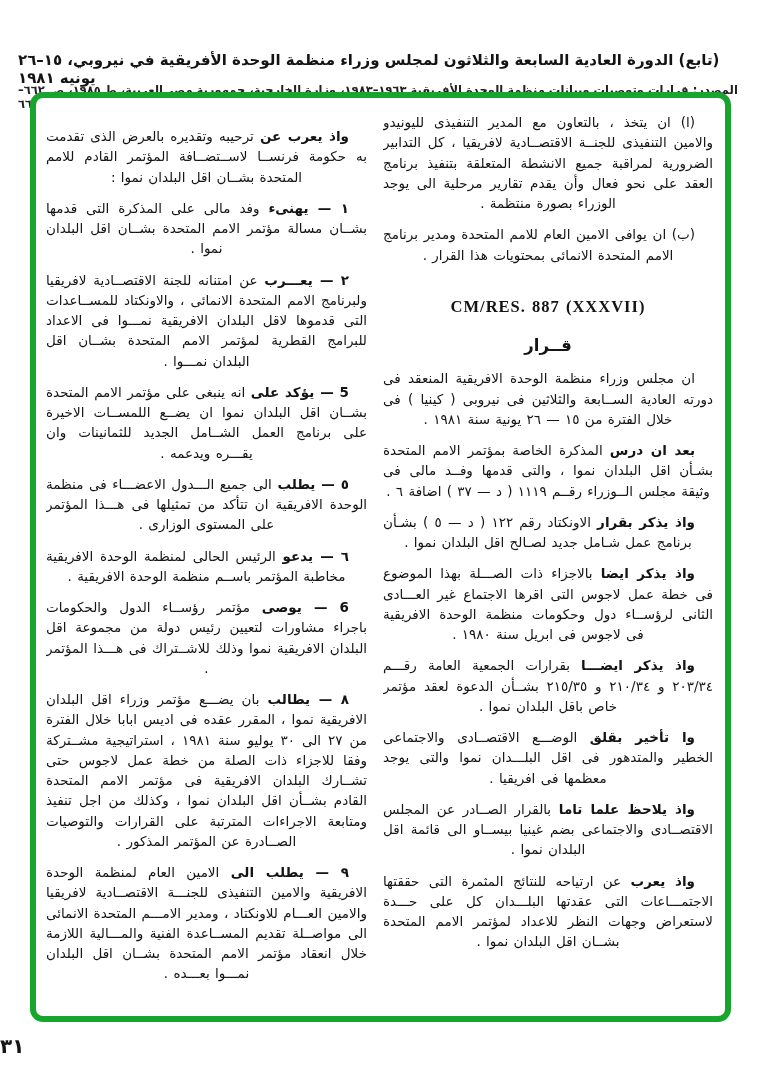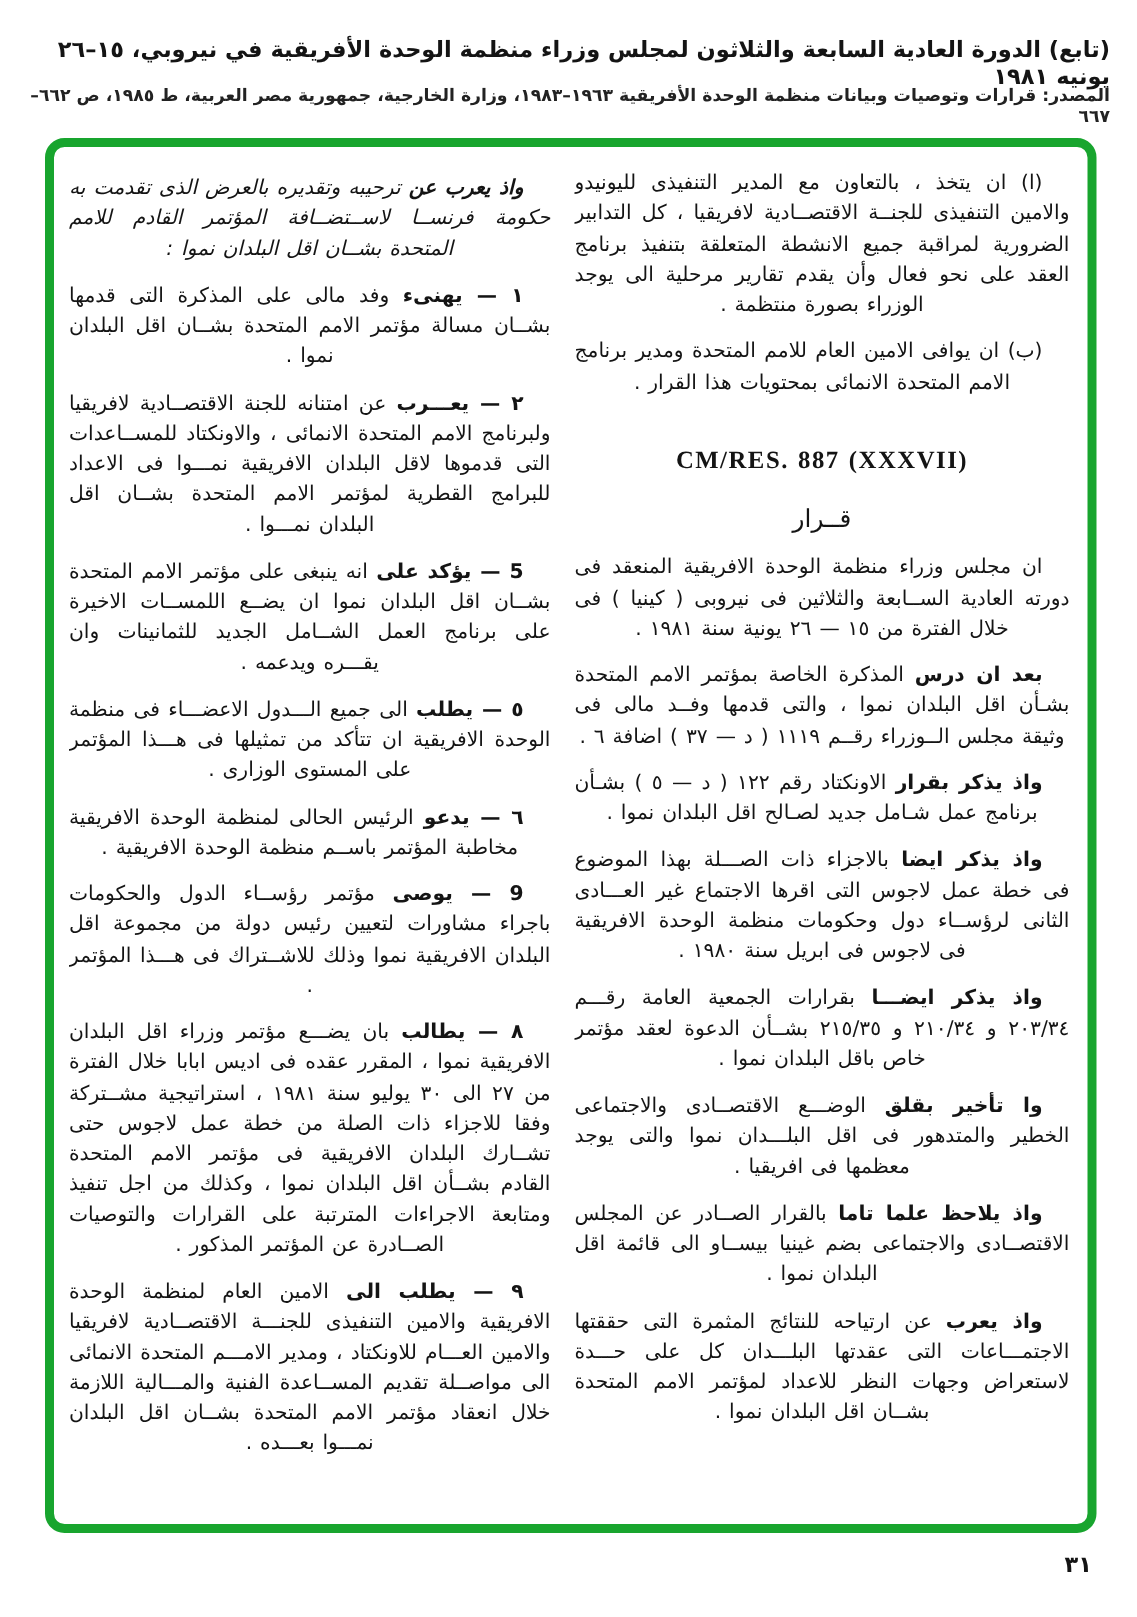--- a/index.html
+++ b/index.html
@@ -4,21 +4,21 @@
 <style>
   html,body{margin:0;padding:0;}
   body{
     width:758px;height:1078px;position:relative;
     background:#ffffff;color:#141414;
     font-family:"DejaVu Sans",sans-serif;
     overflow:hidden;
   }
   
   .hdr{
-    position:absolute;left:18px;right:18px;direction:rtl;text-align:right;
+    position:absolute;left:18px;right:18px;direction:rtl;text-align:left;margin-top:27px;
   }
   .hdr-line1{top:24px;font-size:15px;font-weight:bold;letter-spacing:0;}
   .hdr-line2{top:56px;font-size:11.5px;font-weight:bold;color:#222;}
   
   .frame{
     position:absolute;left:30px;top:92px;width:701px;height:930px;
     border:6px solid #18a52e;border-radius:13px;box-sizing:border-box;
     background:#ffffff;overflow:hidden;
   }
   .cols{
@@ -30,39 +30,39 @@
   .col-left{flex:1 1 auto;}
   
   .para{
     margin:0 0 11px 0;
     font-size:13.5px;line-height:1.5;
     text-align:justify;text-align-last:center;
     text-indent:18px;
     word-spacing:1px;
   }
   .para .lead{font-weight:bold;}
-  .para-open{margin-top:3px;font-style:italic;}
+  .para-open{margin-top:14px;}
   
   .res-code{
     margin:30px 0 6px 0;direction:ltr;text-align:left;
     font-family:"Liberation Serif",serif;font-weight:bold;
     font-size:16.5px;letter-spacing:1px;text-indent:0;
   }
   .res-title{
-    margin:14px 0 10px 0;text-align:center;font-weight:normal;
+    margin:14px 0 10px 0;text-align:center;font-weight:bold;
     font-size:16.5px;text-indent:0;letter-spacing:1px;
   }
   .res-subtitle{
     margin:0 0 16px 0;text-align:right;font-weight:bold;
     font-size:14px;text-indent:4px;text-align-last:auto;
   }
   
   .page-num{
-    position:absolute;left:0;right:30px;top:1034px;text-align:right;
-    font-size:15px;font-weight:bold;direction:rtl;
+    position:absolute;left:0;right:30px;top:1034px;text-align:left;
+    font-size:20px;font-weight:bold;direction:rtl;
   }
 </style>
 </head>
 <body>
 
 <div class="hdr hdr-line1">(تابع) الدورة العادية السابعة والثلاثون لمجلس وزراء منظمة الوحدة الأفريقية في نيروبي، ١٥–٢٦ يونيه ١٩٨١</div>
 <div class="hdr hdr-line2">المصدر: قرارات وتوصيات وبيانات منظمة الوحدة الأفريقية ١٩٦٣–١٩٨٣، وزارة الخارجية، جمهورية مصر العربية، ط ١٩٨٥، ص ٦٦٢–٦٦٧</div>
 
 <div class="frame">
   <div class="cols">
@@ -84,21 +84,21 @@
       <p class="para"><b class="lead">واذ يعرب</b><span> عن ارتياحه للنتائج المثمرة التى حققتها الاجتمـــاعات التى عقدتها البلـــدان كل على حـــدة لاستعراض وجهات النظر للاعداد لمؤتمر الامم المتحدة بشــان اقل البلدان نموا .</span></p>
     </div>
 
     <div class="col col-left">
       <p class="para para-open"><b class="lead">واذ يعرب عن</b><span> ترحيبه وتقديره بالعرض الذى تقدمت به حكومة فرنســا لاســتضــافة المؤتمر القادم للامم المتحدة بشــان اقل البلدان نموا :</span></p>
       <p class="para"><b class="lead">١ — يهنىء</b><span> وفد مالى على المذكرة التى قدمها بشــان مسالة مؤتمر الامم المتحدة بشــان اقل البلدان نموا .</span></p>
       <p class="para"><b class="lead">٢ — يعـــرب</b><span> عن امتنانه للجنة الاقتصــادية لافريقيا ولبرنامج الامم المتحدة الانمائى ، والاونكتاد للمســاعدات التى قدموها لاقل البلدان الافريقية نمـــوا فى الاعداد للبرامج القطرية لمؤتمر الامم المتحدة بشــان اقل البلدان نمـــوا .</span></p>
       <p class="para"><b class="lead">5 — يؤكد على</b><span> انه ينبغى على مؤتمر الامم المتحدة بشــان اقل البلدان نموا ان يضــع اللمســات الاخيرة على برنامج العمل الشــامل الجديد للثمانينات وان يقـــره ويدعمه .</span></p>
       <p class="para"><b class="lead">٥ — يطلب</b><span> الى جميع الـــدول الاعضـــاء فى منظمة الوحدة الافريقية ان تتأكد من تمثيلها فى هـــذا المؤتمر على المستوى الوزارى .</span></p>
       <p class="para"><b class="lead">٦ — يدعو</b><span> الرئيس الحالى لمنظمة الوحدة الافريقية مخاطبة المؤتمر باســم منظمة الوحدة الافريقية .</span></p>
-      <p class="para"><b class="lead">9 — يوصى</b><span> مؤتمر رؤســاء الدول والحكومات باجراء مشاورات لتعيين رئيس دولة من مجموعة اقل البلدان الافريقية نموا وذلك للاشــتراك فى هـــذا المؤتمر .</span></p>
+      <p class="para"><b class="lead">6 — يوصى</b><span> مؤتمر رؤســاء الدول والحكومات باجراء مشاورات لتعيين رئيس دولة من مجموعة اقل البلدان الافريقية نموا وذلك للاشــتراك فى هـــذا المؤتمر .</span></p>
       <p class="para"><b class="lead">٨ — يطالب</b><span> بان يضـــع مؤتمر وزراء اقل البلدان الافريقية نموا ، المقرر عقده فى اديس ابابا خلال الفترة من ٢٧ الى ٣٠ يوليو سنة ١٩٨١ ، استراتيجية مشــتركة وفقا للاجزاء ذات الصلة من خطة عمل لاجوس حتى تشــارك البلدان الافريقية فى مؤتمر الامم المتحدة القادم بشــأن اقل البلدان نموا ، وكذلك من اجل تنفيذ ومتابعة الاجراءات المترتبة على القرارات والتوصيات الصــادرة عن المؤتمر المذكور .</span></p>
       <p class="para"><b class="lead">٩ — يطلب الى</b><span> الامين العام لمنظمة الوحدة الافريقية والامين التنفيذى للجنـــة الاقتصــادية لافريقيا والامين العـــام للاونكتاد ، ومدير الامـــم المتحدة الانمائى الى مواصــلة تقديم المســاعدة الفنية والمـــالية اللازمة خلال انعقاد مؤتمر الامم المتحدة بشــان اقل البلدان نمـــوا بعـــده .</span></p>
 
     </div>
 
   </div>
 </div>
 
 <div class="page-num">٣١</div>
 

